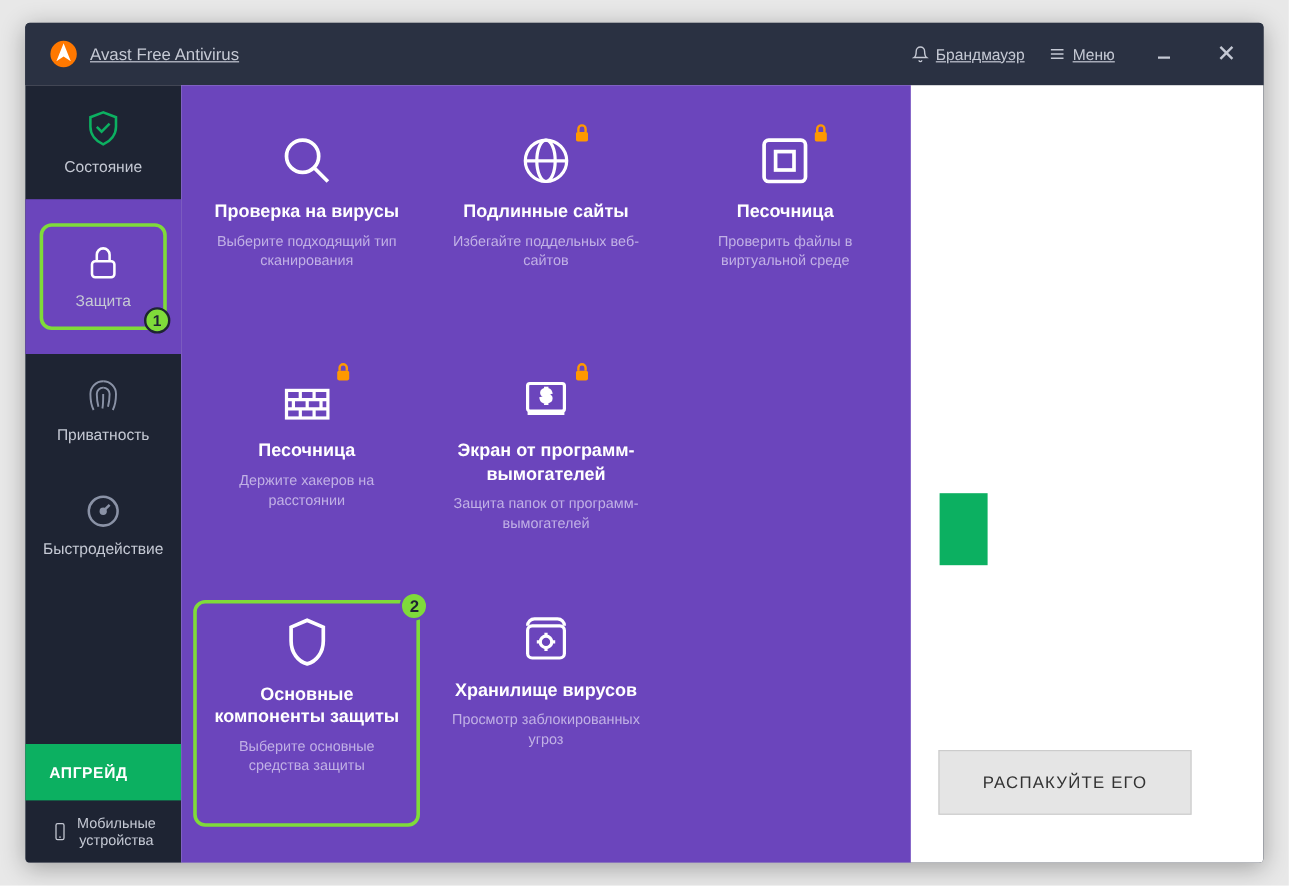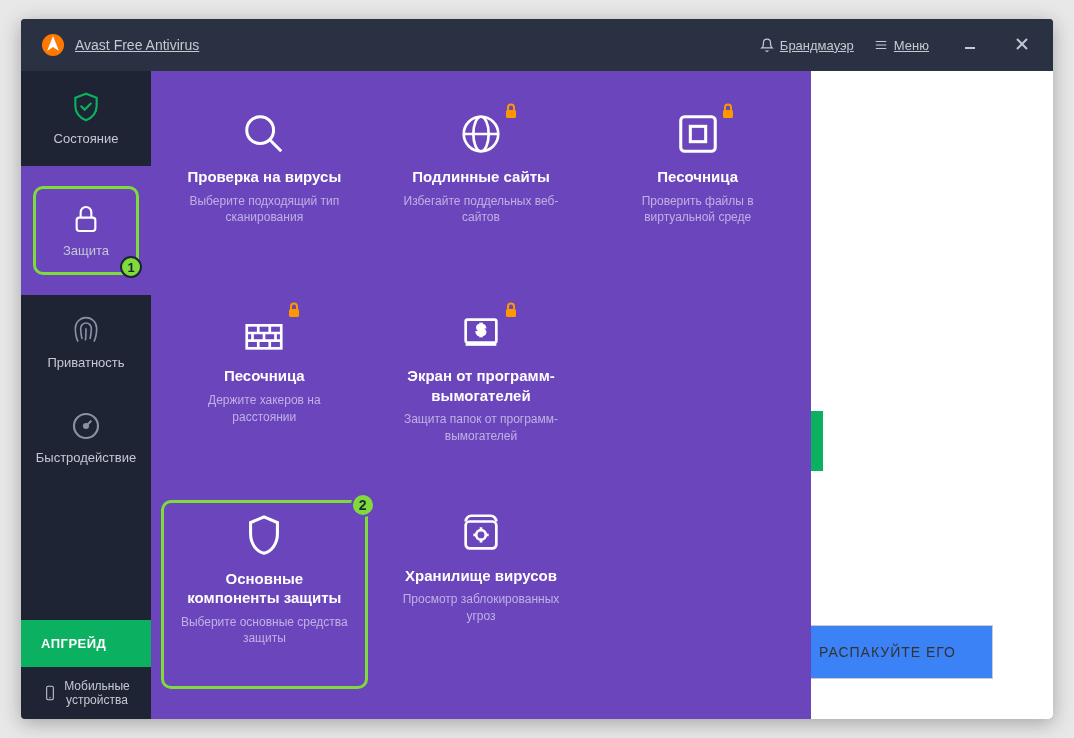--- a/index.html
+++ b/index.html
@@ -7,32 +7,32 @@
 .window { width: 1032px; height: 700px; background: #2a3142; border-radius: 4px; overflow: hidden; display: flex; flex-direction: column; box-shadow: 0 4px 20px rgba(0,0,0,0.3); position: relative; }
 .titlebar { height: 52px; background: #2a3142; display: flex; align-items: center; padding: 0 20px; color: #c5c9d4; font-size: 14px; text-decoration: underline; }
 .titlebar .logo { width: 24px; height: 24px; margin-right: 10px; }
 .titlebar .title { flex: 1; }
 .titlebar .header-btn { display: flex; align-items: center; margin-left: 20px; cursor: pointer; color: #c5c9d4; font-size: 13px; }
 .titlebar .header-btn svg { margin-right: 6px; }
 .titlebar .win-btn { margin-left: 30px; cursor: pointer; padding: 4px; }
 .body { flex: 1; display: flex; position: relative; }
 .main-bg { position: absolute; inset: 0; background: #fff; z-index: 0; }
 .green-strip { position: absolute; right: 230px; top: 340px; width: 40px; height: 60px; background: #0cb061; z-index: 1; }
-.btn-unpack { position: absolute; right: 60px; bottom: 40px; padding: 18px 36px; border: 1px solid #ccc; background: #3b82f6; font-size: 14px; letter-spacing: 1px; cursor: pointer; color: #333; z-index: 2; }
+.btn-unpack { position: absolute; right: 60px; bottom: 40px; padding: 18px 36px; border: 1px solid #ccc; background: #e5e5e5; font-size: 14px; letter-spacing: 1px; cursor: pointer; color: #333; z-index: 2; }
 .sidebar { width: 130px; background: #1e2433; display: flex; flex-direction: column; z-index: 3; position: relative; }
 .nav-item { padding: 20px 12px; text-align: center; color: #c5c9d4; font-size: 13px; cursor: pointer; position: relative; }
 .nav-item.active { background: #6b45bc; }
 .nav-item svg { display: block; margin: 0 auto 8px; }
 .nav-highlight { border: 3px solid #7fdb3a; border-radius: 10px; padding: 14px 8px; position: relative; }
 .nav-badge { position: absolute; bottom: -6px; right: -6px; width: 22px; height: 22px; border-radius: 50%; background: #7fdb3a; color: #1e2433; font-weight: bold; font-size: 13px; display: flex; align-items: center; justify-content: center; border: 2px solid #1e2433; }
 .sidebar-footer { margin-top: auto; }
 .upgrade-btn { background: #0cb061; color: #fff; text-align: left; padding: 16px 20px; font-size: 13px; font-weight: 600; letter-spacing: 0.5px; cursor: pointer; }
 .mobile-btn { padding: 12px 24px; text-align: center; color: #c5c9d4; font-size: 12px; display: flex; align-items: center; justify-content: center; cursor: pointer; }
 .mobile-btn svg { margin-right: 6px; flex-shrink: 0; }
-.panel { width: 660px; background: #6b45bc; z-index: 3; padding: 30px 10px; display: grid; grid-template-columns: repeat(3, 1fr); grid-template-rows: repeat(3, 1fr); gap: 10px; align-content: start; }
+.panel { width: 608px; background: #6b45bc; z-index: 3; padding: 30px 10px; display: grid; grid-template-columns: repeat(3, 1fr); grid-template-rows: repeat(3, 1fr); gap: 10px; align-content: start; }
 .tile { text-align: center; padding: 10px 14px; cursor: pointer; color: #fff; position: relative; }
 .tile .icon-wrap { position: relative; display: inline-block; margin-bottom: 6px; height: 50px; }
 .tile .lock-badge { position: absolute; top: -8px; right: -14px; width: 14px; height: 16px; }
 .tile-title { font-size: 15px; font-weight: 600; margin-bottom: 6px; line-height: 1.3; }
 .tile-desc { font-size: 12px; color: #c0b0e5; line-height: 1.4; }
 .tile-highlight { border: 3px solid #7fdb3a; border-radius: 10px; }
 .tile-badge { position: absolute; top: -10px; right: -10px; width: 24px; height: 24px; border-radius: 50%; background: #7fdb3a; color: #1e2433; font-weight: bold; font-size: 14px; display: flex; align-items: center; justify-content: center; border: 2px solid #6b45bc; }
 .grid-pos-r3c1 { grid-column: 1; grid-row: 3; }
 .grid-pos-r3c2 { grid-column: 2; grid-row: 3; }
 </style>

